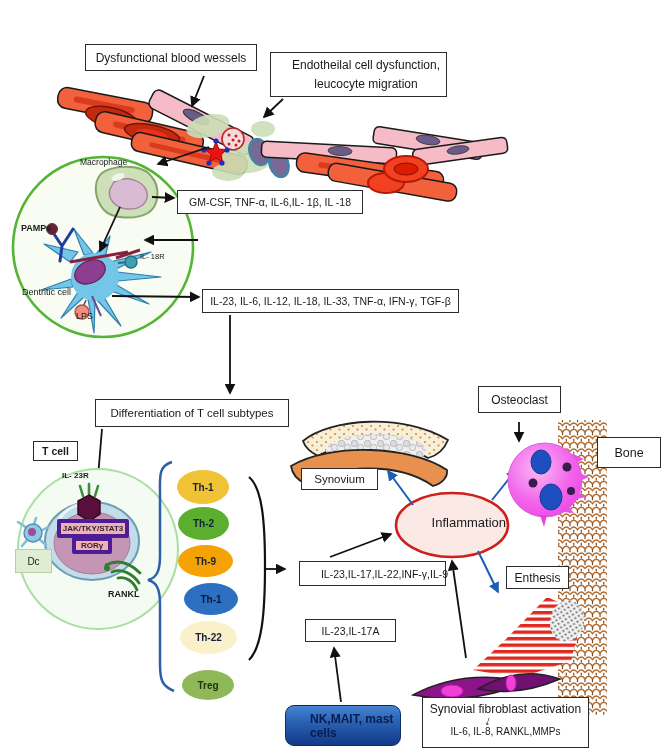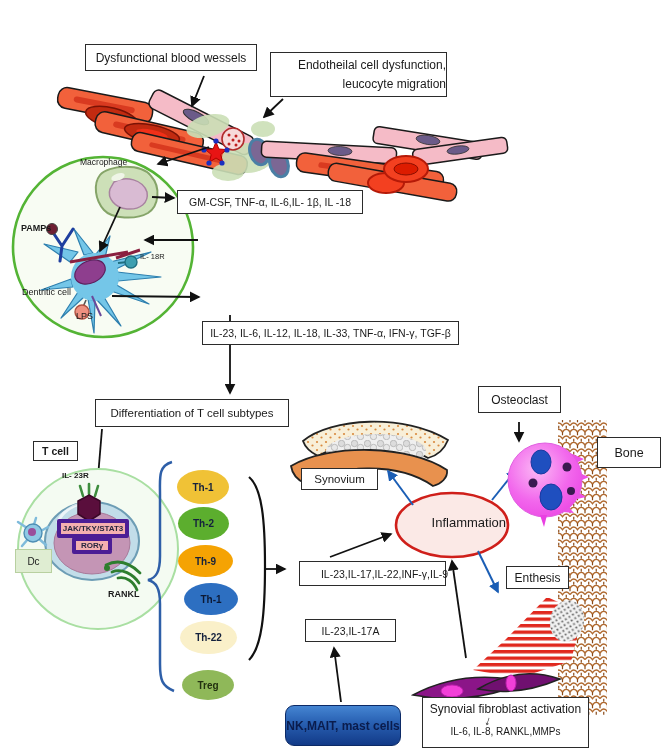--- a/index.html
+++ b/index.html
@@ -17,26 +17,26 @@
   .th-o{background:#F5A303;}
   .th-b{background:#2D6FC1;color:#0c1833;}
   .th-c{background:#FAF0C9;}
   .th-t{background:#8FB859;color:#22310f;}
   .pinkchip{position:absolute;background:#F4B0B0;border:4px solid #4c1d95;border-radius:2px;
         display:flex;align-items:center;justify-content:center;font-size:8px;font-weight:bold;
         color:#26263e;z-index:3;box-sizing:border-box;white-space:nowrap;}
   .nk{position:absolute;border-radius:9px;border:1.5px solid #0c2a66;
       background:linear-gradient(180deg,#4585d2 0%,#2a62b4 40%,#123a88 100%);
       display:flex;align-items:center;justify-content:center;font-size:12px;font-weight:bold;
-      color:#0A1C4D;z-index:2;box-sizing:border-box;}
+      color:#0A1C4D;z-index:2;box-sizing:border-box;padding-left:24px;}
   .fibro{flex-direction:column;justify-content:flex-start;padding-top:4px;}
   .fibro .l1{font-size:12px;}
   .fibro .l2{font-size:10px;margin-top:10px;}
   .fibro .arr{position:absolute;left:62px;top:15px;font-size:13px;font-weight:bold;transform:rotate(18deg);}
-  .endo{flex-direction:column;align-items:flex-end;justify-content:center;padding-left:15px;font-size:12px;line-height:1.55;}
+  .endo{flex-direction:column;align-items:center;justify-content:center;padding-left:15px;font-size:12px;line-height:1.55;}
 </style>
 </head>
 <body>
 
 <div id="stage">
 
 <svg id="diagram-svg" width="664" height="753" viewBox="0 0 664 753" xmlns="http://www.w3.org/2000/svg">
   <defs>
     <marker id="mB" viewBox="0 0 10 10" refX="8.5" refY="5" markerWidth="11" markerHeight="11" orient="auto" markerUnits="userSpaceOnUse">
           <path d="M0,0L10,5L0,10z" fill="#111"></path>
@@ -267,21 +267,21 @@
   <span>leucocyte migration</span>
 </div>
 
 <div class="lbl" style="left:80px;top:157px;font-size:8.5px;">Macrophage</div>
 <div class="lbl" style="left:21px;top:223px;font-size:9px;font-weight:600;">PAMPs</div>
 <div class="lbl" style="left:140px;top:252px;font-size:7.5px;">IL- 18R</div>
 <div class="lbl" style="left:22px;top:287px;font-size:9px;">Dentritic cell</div>
 <div class="lbl" style="left:76px;top:311px;font-size:9px;">LPS</div>
 
 <div class="box" style="left:177px;top:190px;width:186px;height:24px;font-size:10.5px;">GM-CSF, TNF-α, IL-6,IL- 1β, IL -18</div>
-<div class="box" style="left:202px;top:289px;width:257px;height:24px;font-size:10.5px;margin-top:32px;">IL-23, IL-6, IL-12, IL-18, IL-33, TNF-α, IFN-γ, TGF-β</div>
+<div class="box" style="left:202px;top:289px;width:257px;height:24px;font-size:10.5px;">IL-23, IL-6, IL-12, IL-18, IL-33, TNF-α, IFN-γ, TGF-β</div>
 
 <div class="box" style="left:95px;top:399px;width:194px;height:28px;font-size:11.5px;">Differentiation of T cell subtypes</div>
 <div class="box" style="left:33px;top:441px;width:45px;height:20px;font-size:10.5px;font-weight:bold;">T cell</div>
 <div class="lbl" style="left:62px;top:471px;font-size:8px;font-weight:600;">IL- 23R</div>
 <div class="pinkchip" style="left:57px;top:519px;width:72px;height:19px;">JAK/TKY/STAT3</div>
 <div class="pinkchip" style="left:72px;top:537px;width:40px;height:17px;">RORγ</div>
 <div class="lbl" style="left:15px;top:549px;width:35px;height:22px;background:#DFEDD2;border:1px solid #B8D0A0;display:flex;align-items:center;justify-content:center;font-size:10px;">Dc</div>
 <div class="lbl" style="left:108px;top:589px;font-size:9px;font-weight:600;">RANKL</div>
 
 <div class="oval th-y" style="left:177px;top:470px;width:52px;height:34px;">Th-1</div>

